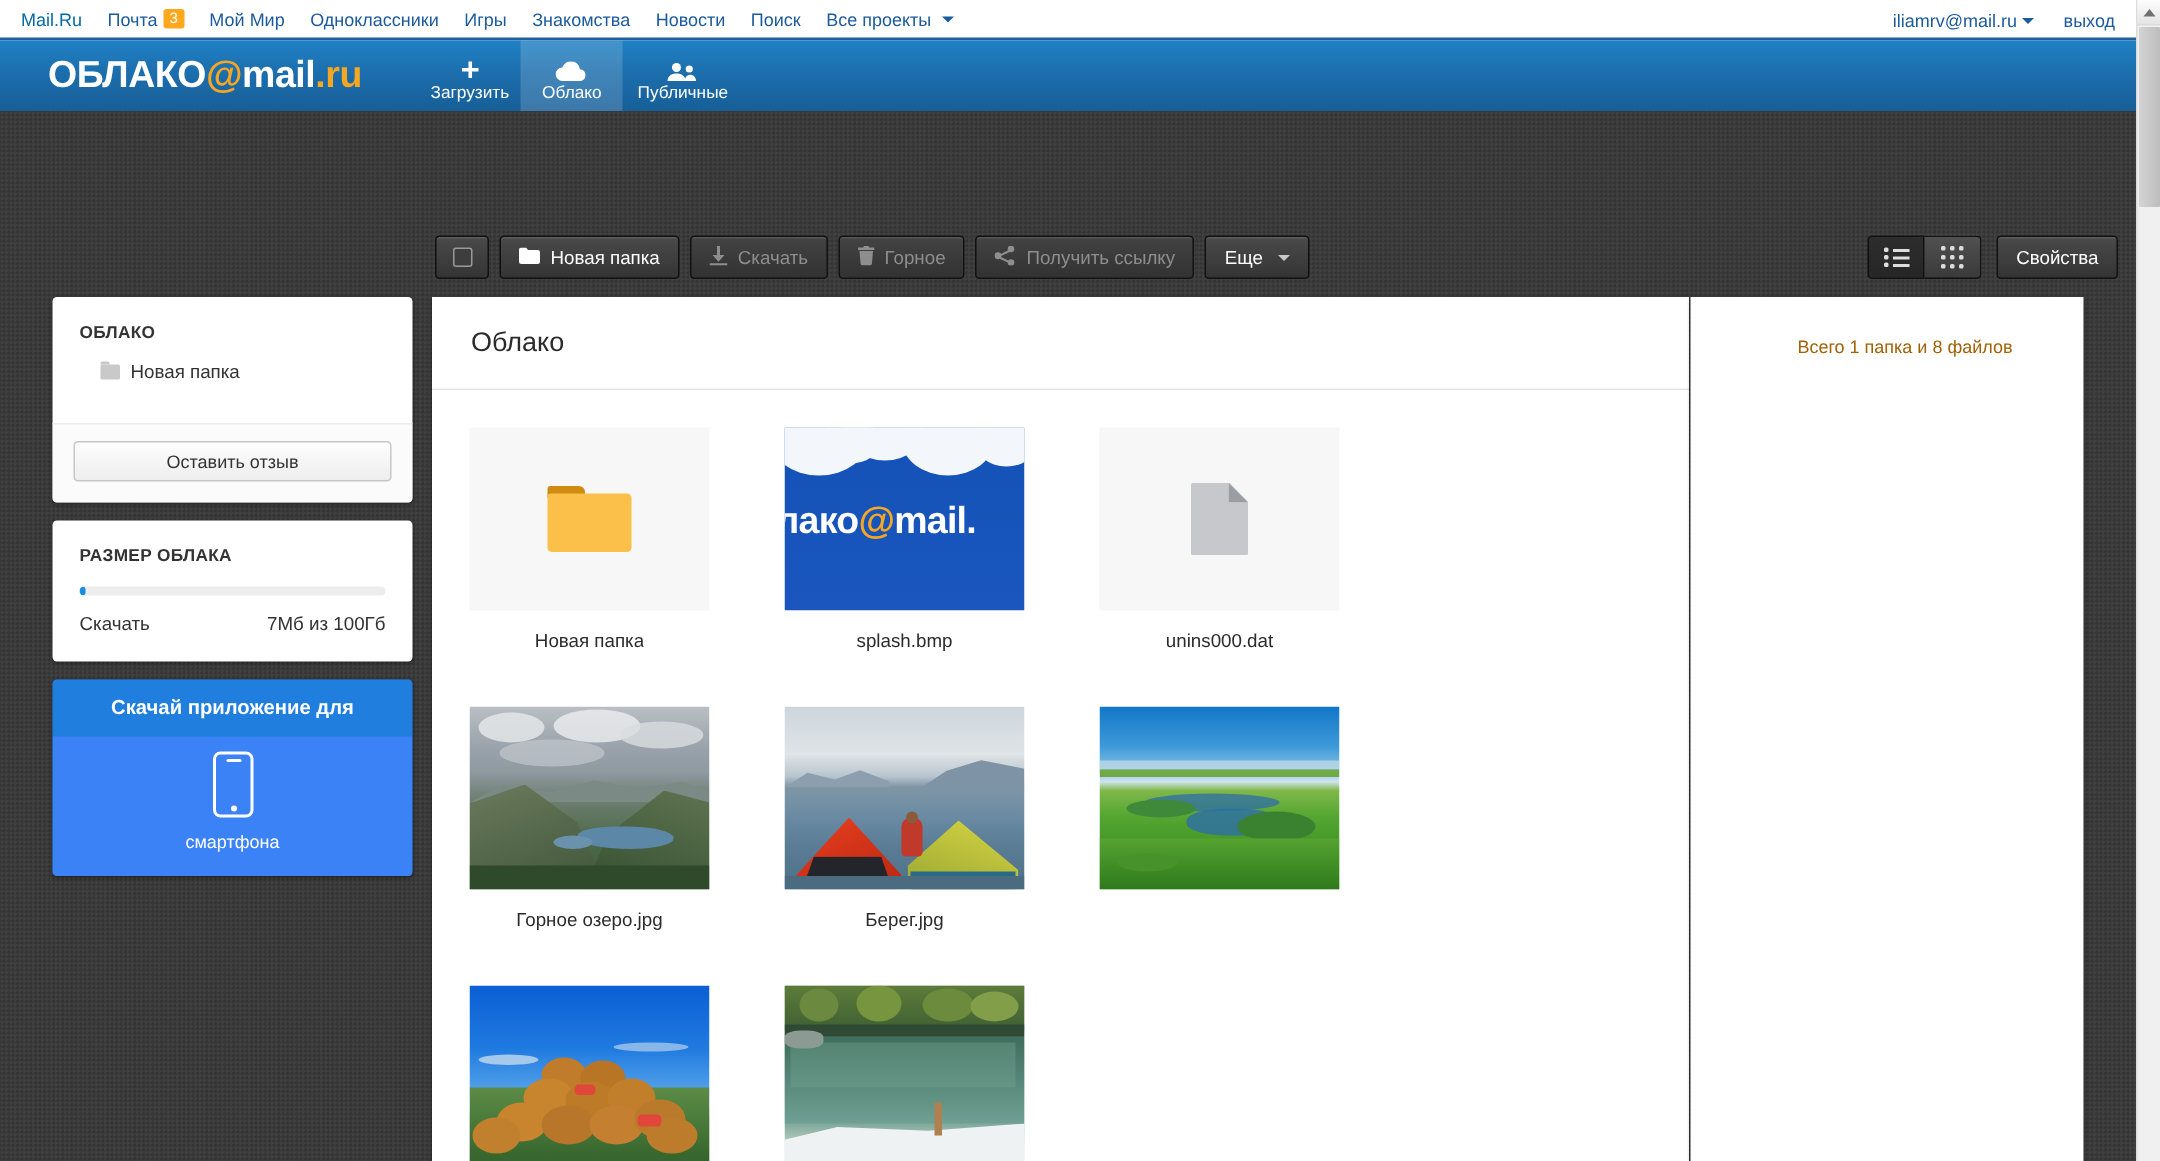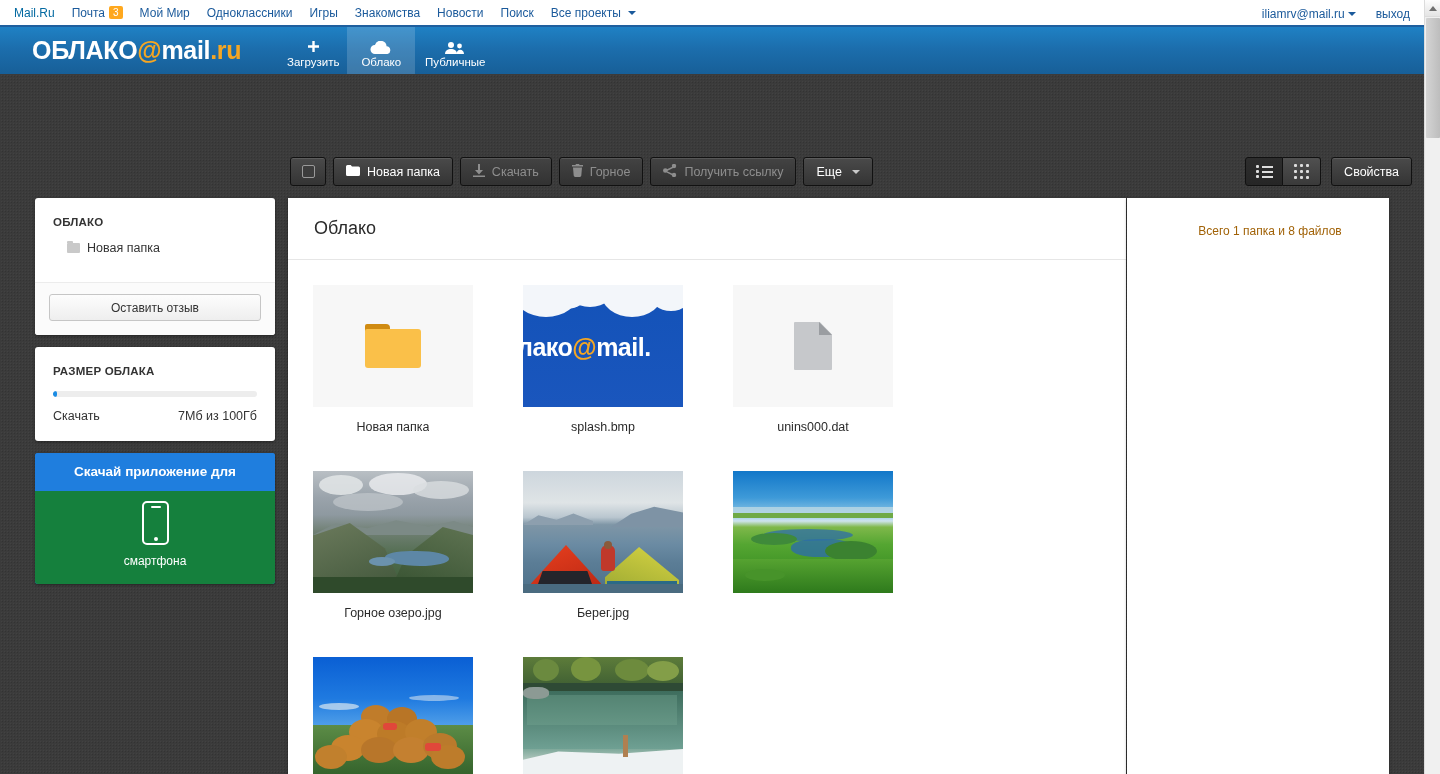--- a/index.html
+++ b/index.html
@@ -167,21 +167,21 @@
     margin: 14px 18px 12px 18px; position: relative; overflow: hidden;
   }
   .size-bar span { display:block; height:100%; width:2%; background:#1b8ce4; border-radius:3px;}
 
   
   .promo { background: #1f7ede; border-radius: 3px; overflow: hidden; box-shadow: 0 1px 3px rgba(0,0,0,0.4); }
   .promo-title {
     text-align: center; color: #fff; font-size: 13.5px; font-weight: bold;
     padding: 11px 0 12px 0; background: #1f7ede;
   }
-  .promo-body { display: flex; justify-content: center; gap: 34px; padding: 10px 0 16px 0; background: #15803d; }
+  .promo-body { display: flex; justify-content: center; gap: 34px; padding: 10px 0 16px 0; background: #3b82f6; }
   .promo-item { display: flex; flex-direction: column; align-items: center; gap: 9px; cursor: pointer; }
   .promo-item span { color: #fff; font-size: 12px; }
   .phone-ic {
     width: 27px; height: 44px; border: 2.5px solid #fff; border-radius: 5px;
     position: relative;
   }
   .phone-ic::before { content:""; position:absolute; left:7px; top:3px; width:10px; height:1.5px; background:#fff; border-radius:1px;}
   .phone-ic::after { content:""; position:absolute; left:10.5px; bottom:2.5px; width:4px; height:4px; border-radius:50%; background:#fff;}
   .mon-ic { width: 46px; height: 44px; position: relative; }
   .mon-ic i { position:absolute; left:0; top:0; width:46px; height:33px; border:2.5px solid #fff; border-radius:3px; display:block;}

